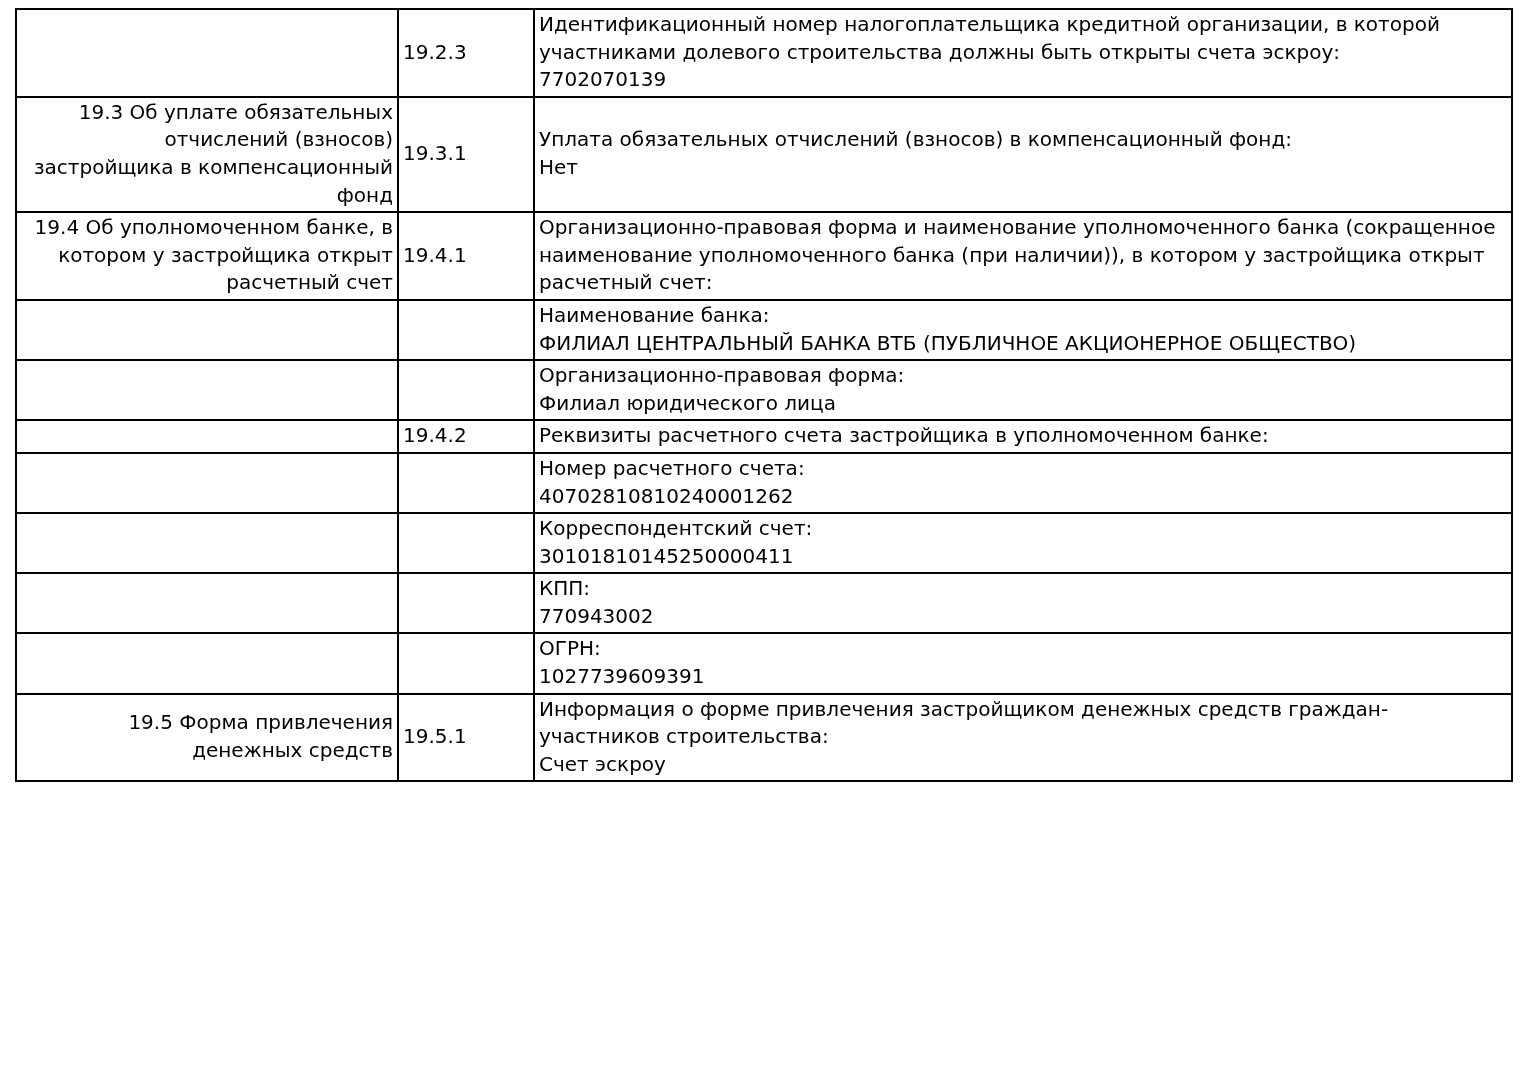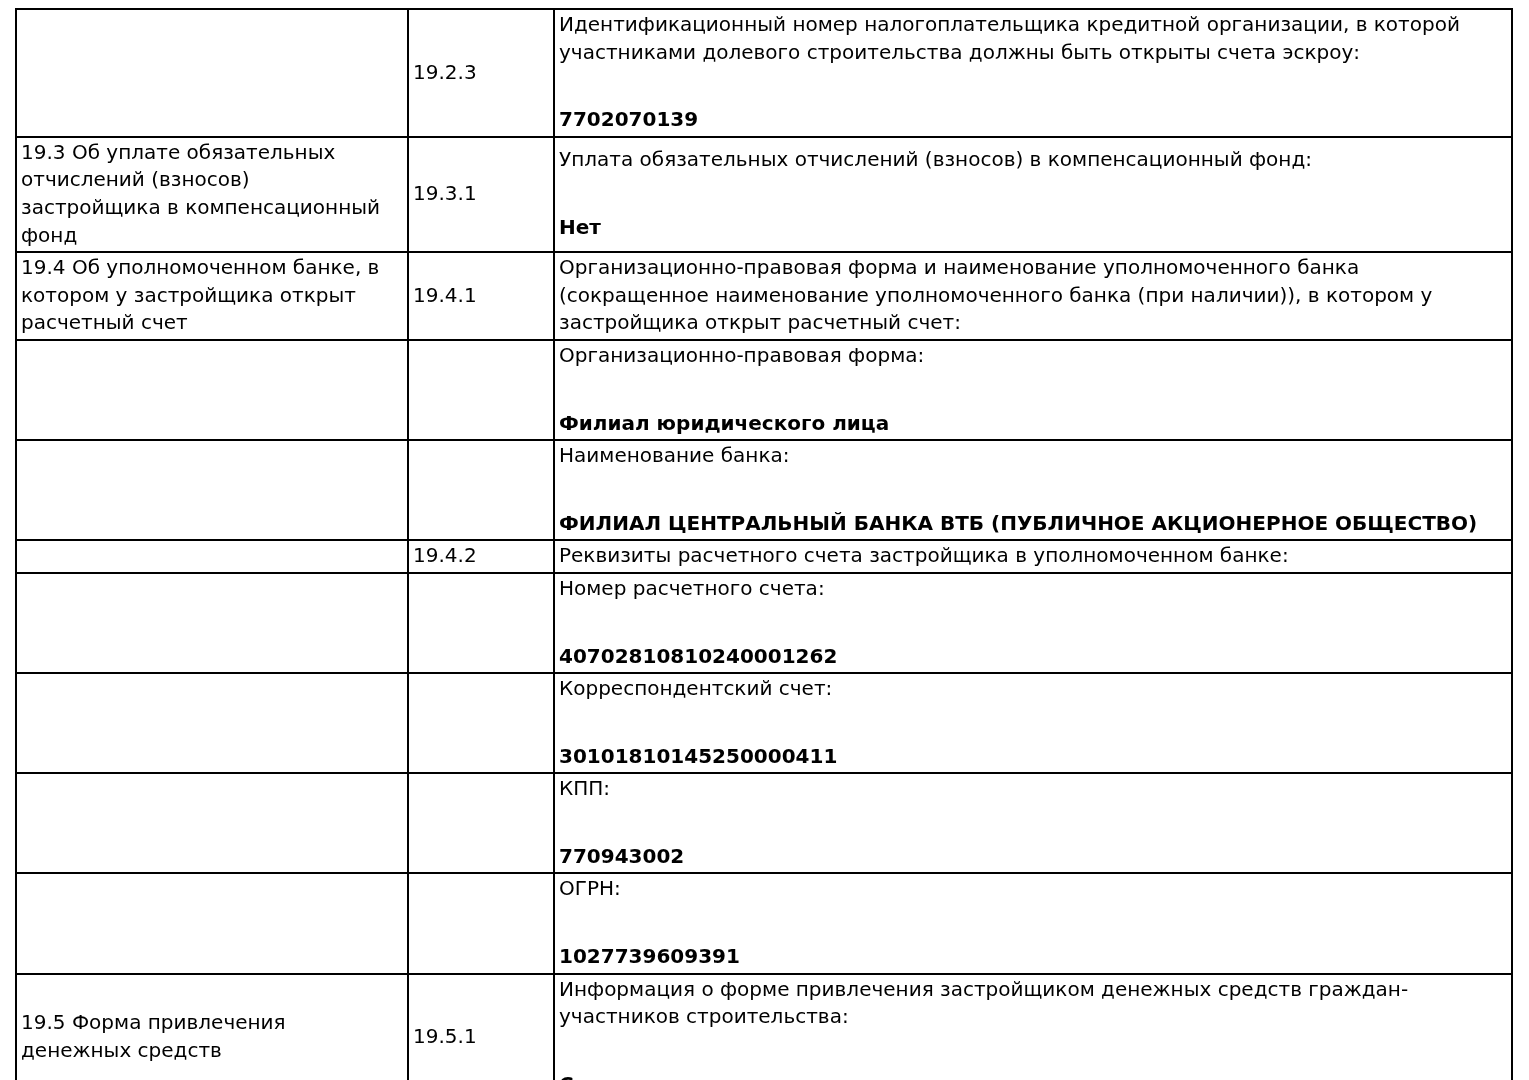--- a/index.html
+++ b/index.html
@@ -20,28 +20,28 @@
     border-collapse: collapse;
     table-layout: fixed;
     width: 1498px;
     margin: 8px 0 0 15px;
     font-size: 20px;
     line-height: 1.38;
   }
   table.decl td {
     border: 2px solid #000000;
     vertical-align: middle;
-    padding: 1px 14px 2px 4px;
+    padding: 1px 4px 2px 4px;
     word-wrap: break-word;
   }
-  td.col-section { width: 372px; }
+  td.col-section { width: 372px; text-align: right; }
   td.col-code    { width: 126px; }
   td.col-content { width: auto; }
   .field-label { display: block; font-weight: normal; }
-  .field-value { display: block; font-weight: bold; margin-top: 40px; }
+  .field-value { display: block; font-weight: normal; }
 </style>
 </head>
 <body>
 
 <div class="page">
   <table class="decl">
     <tbody id="decl-body">
         <tr>
           <td class="col-section"></td>
           <td class="col-code">19.2.3</td>
@@ -62,30 +62,30 @@
           <td class="col-section">19.4 Об уполномоченном банке, в котором у застройщика открыт расчетный счет</td>
           <td class="col-code">19.4.1</td>
           <td class="col-content">
             <span class="field-label">Организационно-правовая форма и наименование уполномоченного банка (сокращенное наименование уполномоченного банка (при наличии)), в котором у застройщика открыт расчетный счет:</span>
           </td>
         </tr>
         <tr>
           <td class="col-section"></td>
           <td class="col-code"></td>
           <td class="col-content">
-            <span class="field-label">Организационно-правовая форма:</span>
-            <span class="field-value">Филиал юридического лица</span>
+            <span class="field-label">Наименование банка:</span>
+            <span class="field-value">ФИЛИАЛ ЦЕНТРАЛЬНЫЙ БАНКА ВТБ (ПУБЛИЧНОЕ АКЦИОНЕРНОЕ ОБЩЕСТВО)</span>
           </td>
         </tr>
         <tr>
           <td class="col-section"></td>
           <td class="col-code"></td>
           <td class="col-content">
-            <span class="field-label">Наименование банка:</span>
-            <span class="field-value">ФИЛИАЛ ЦЕНТРАЛЬНЫЙ БАНКА ВТБ (ПУБЛИЧНОЕ АКЦИОНЕРНОЕ ОБЩЕСТВО)</span>
+            <span class="field-label">Организационно-правовая форма:</span>
+            <span class="field-value">Филиал юридического лица</span>
           </td>
         </tr>
         <tr>
           <td class="col-section"></td>
           <td class="col-code">19.4.2</td>
           <td class="col-content">
             <span class="field-label">Реквизиты расчетного счета застройщика в уполномоченном банке:</span>
           </td>
         </tr>
         <tr>

